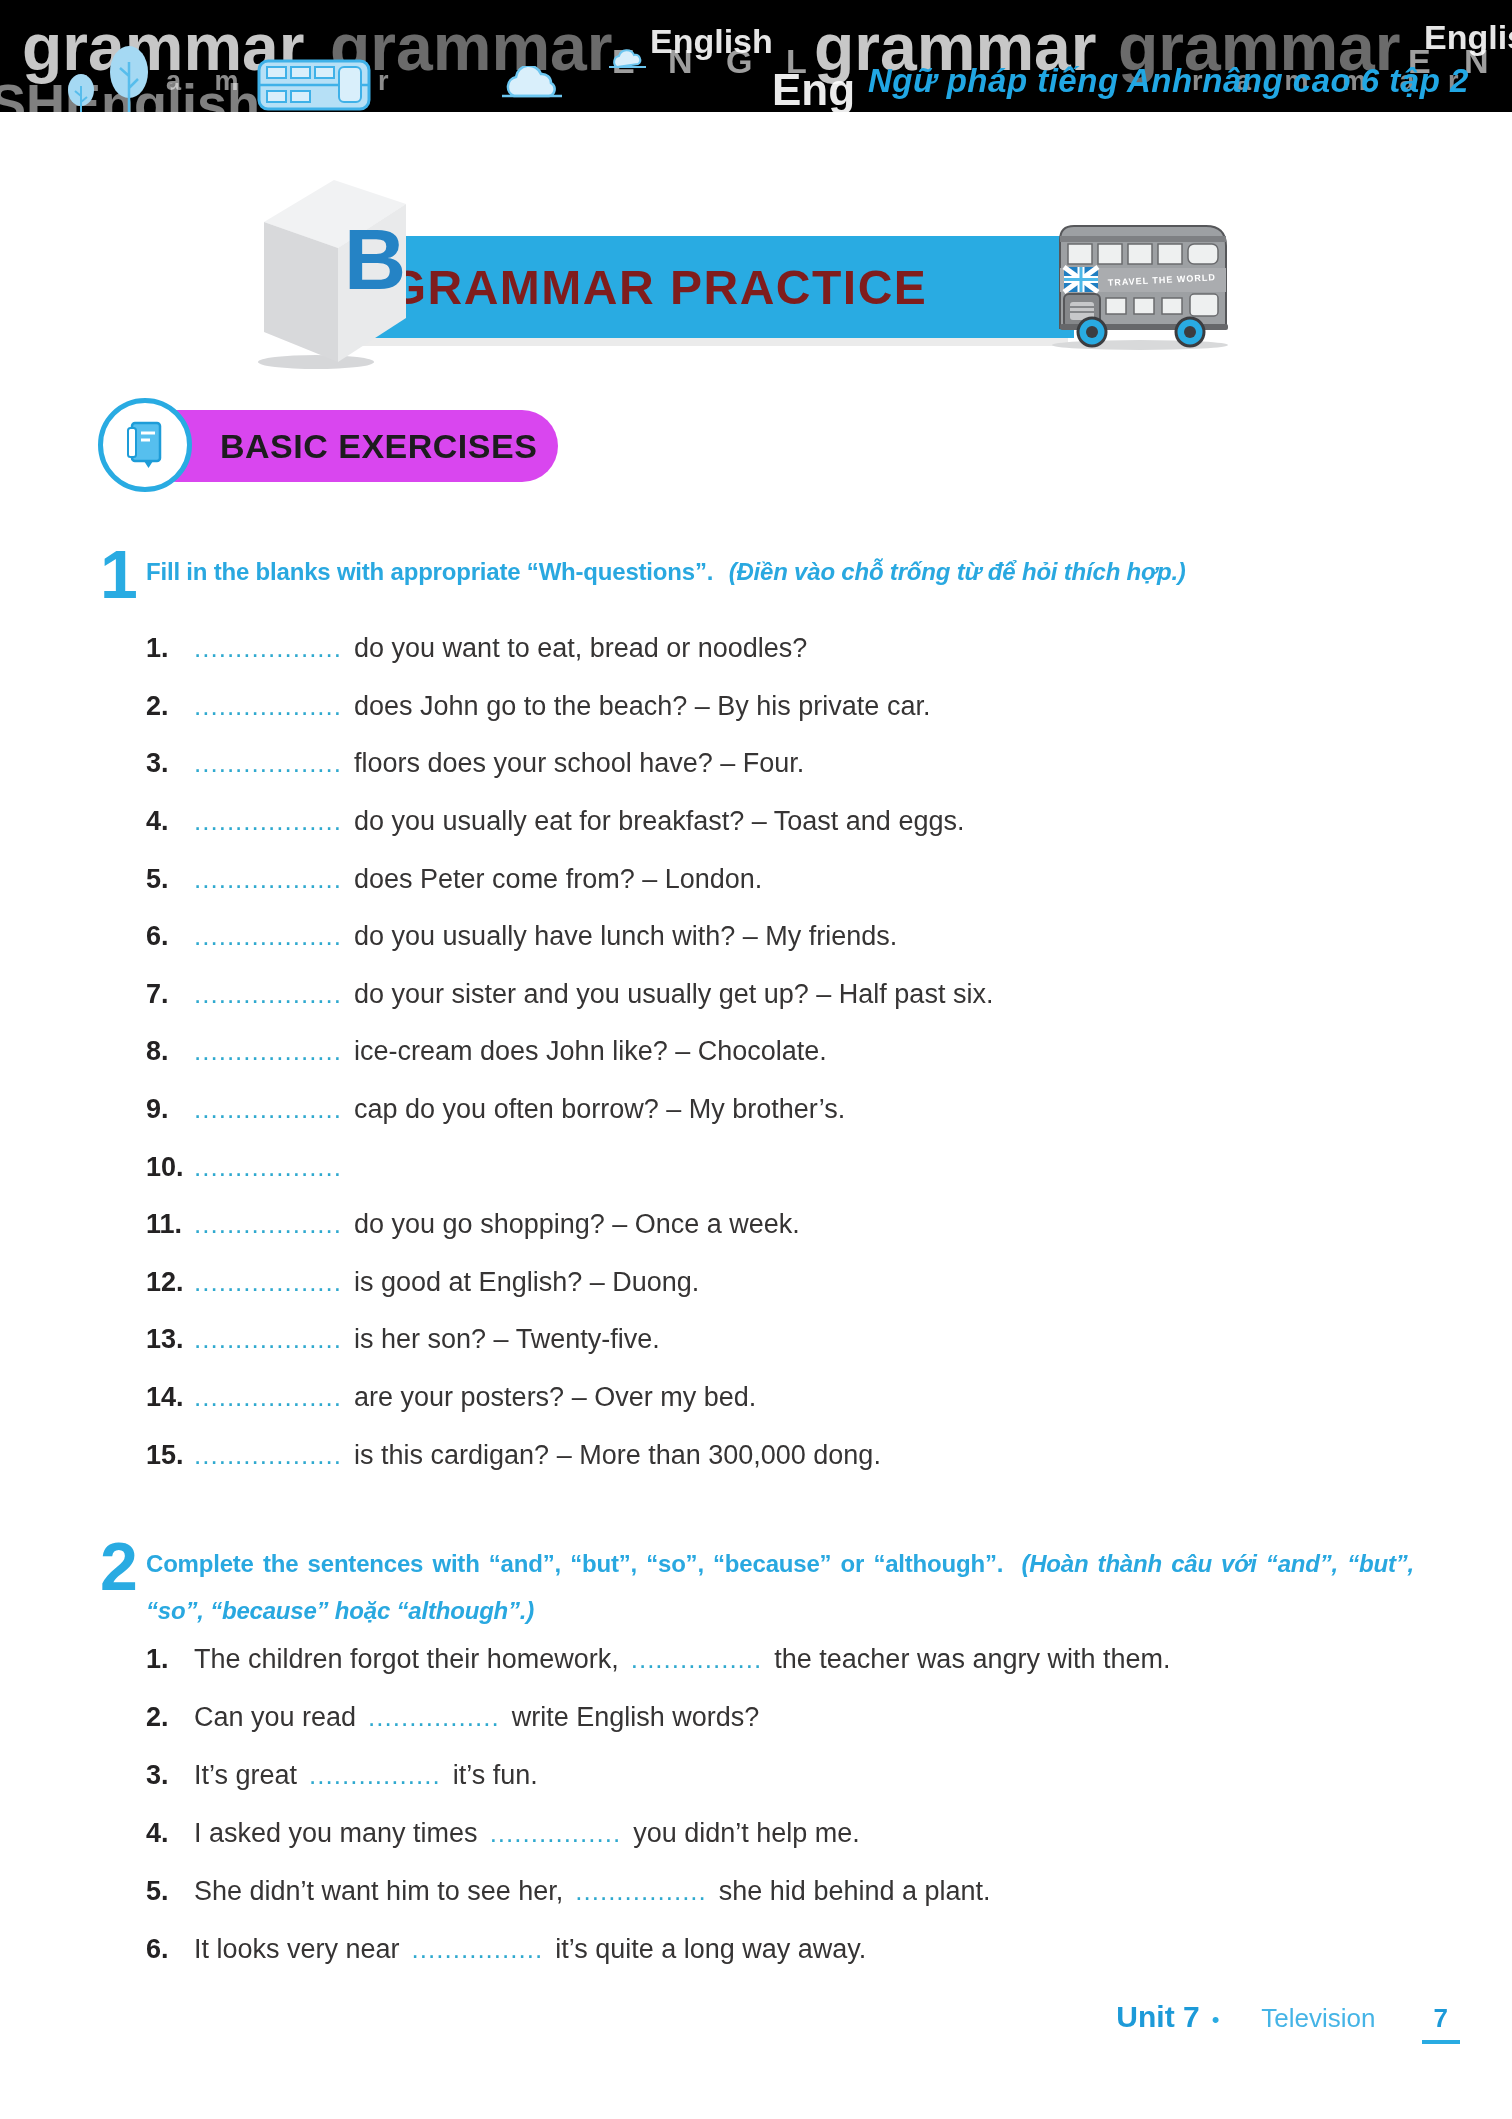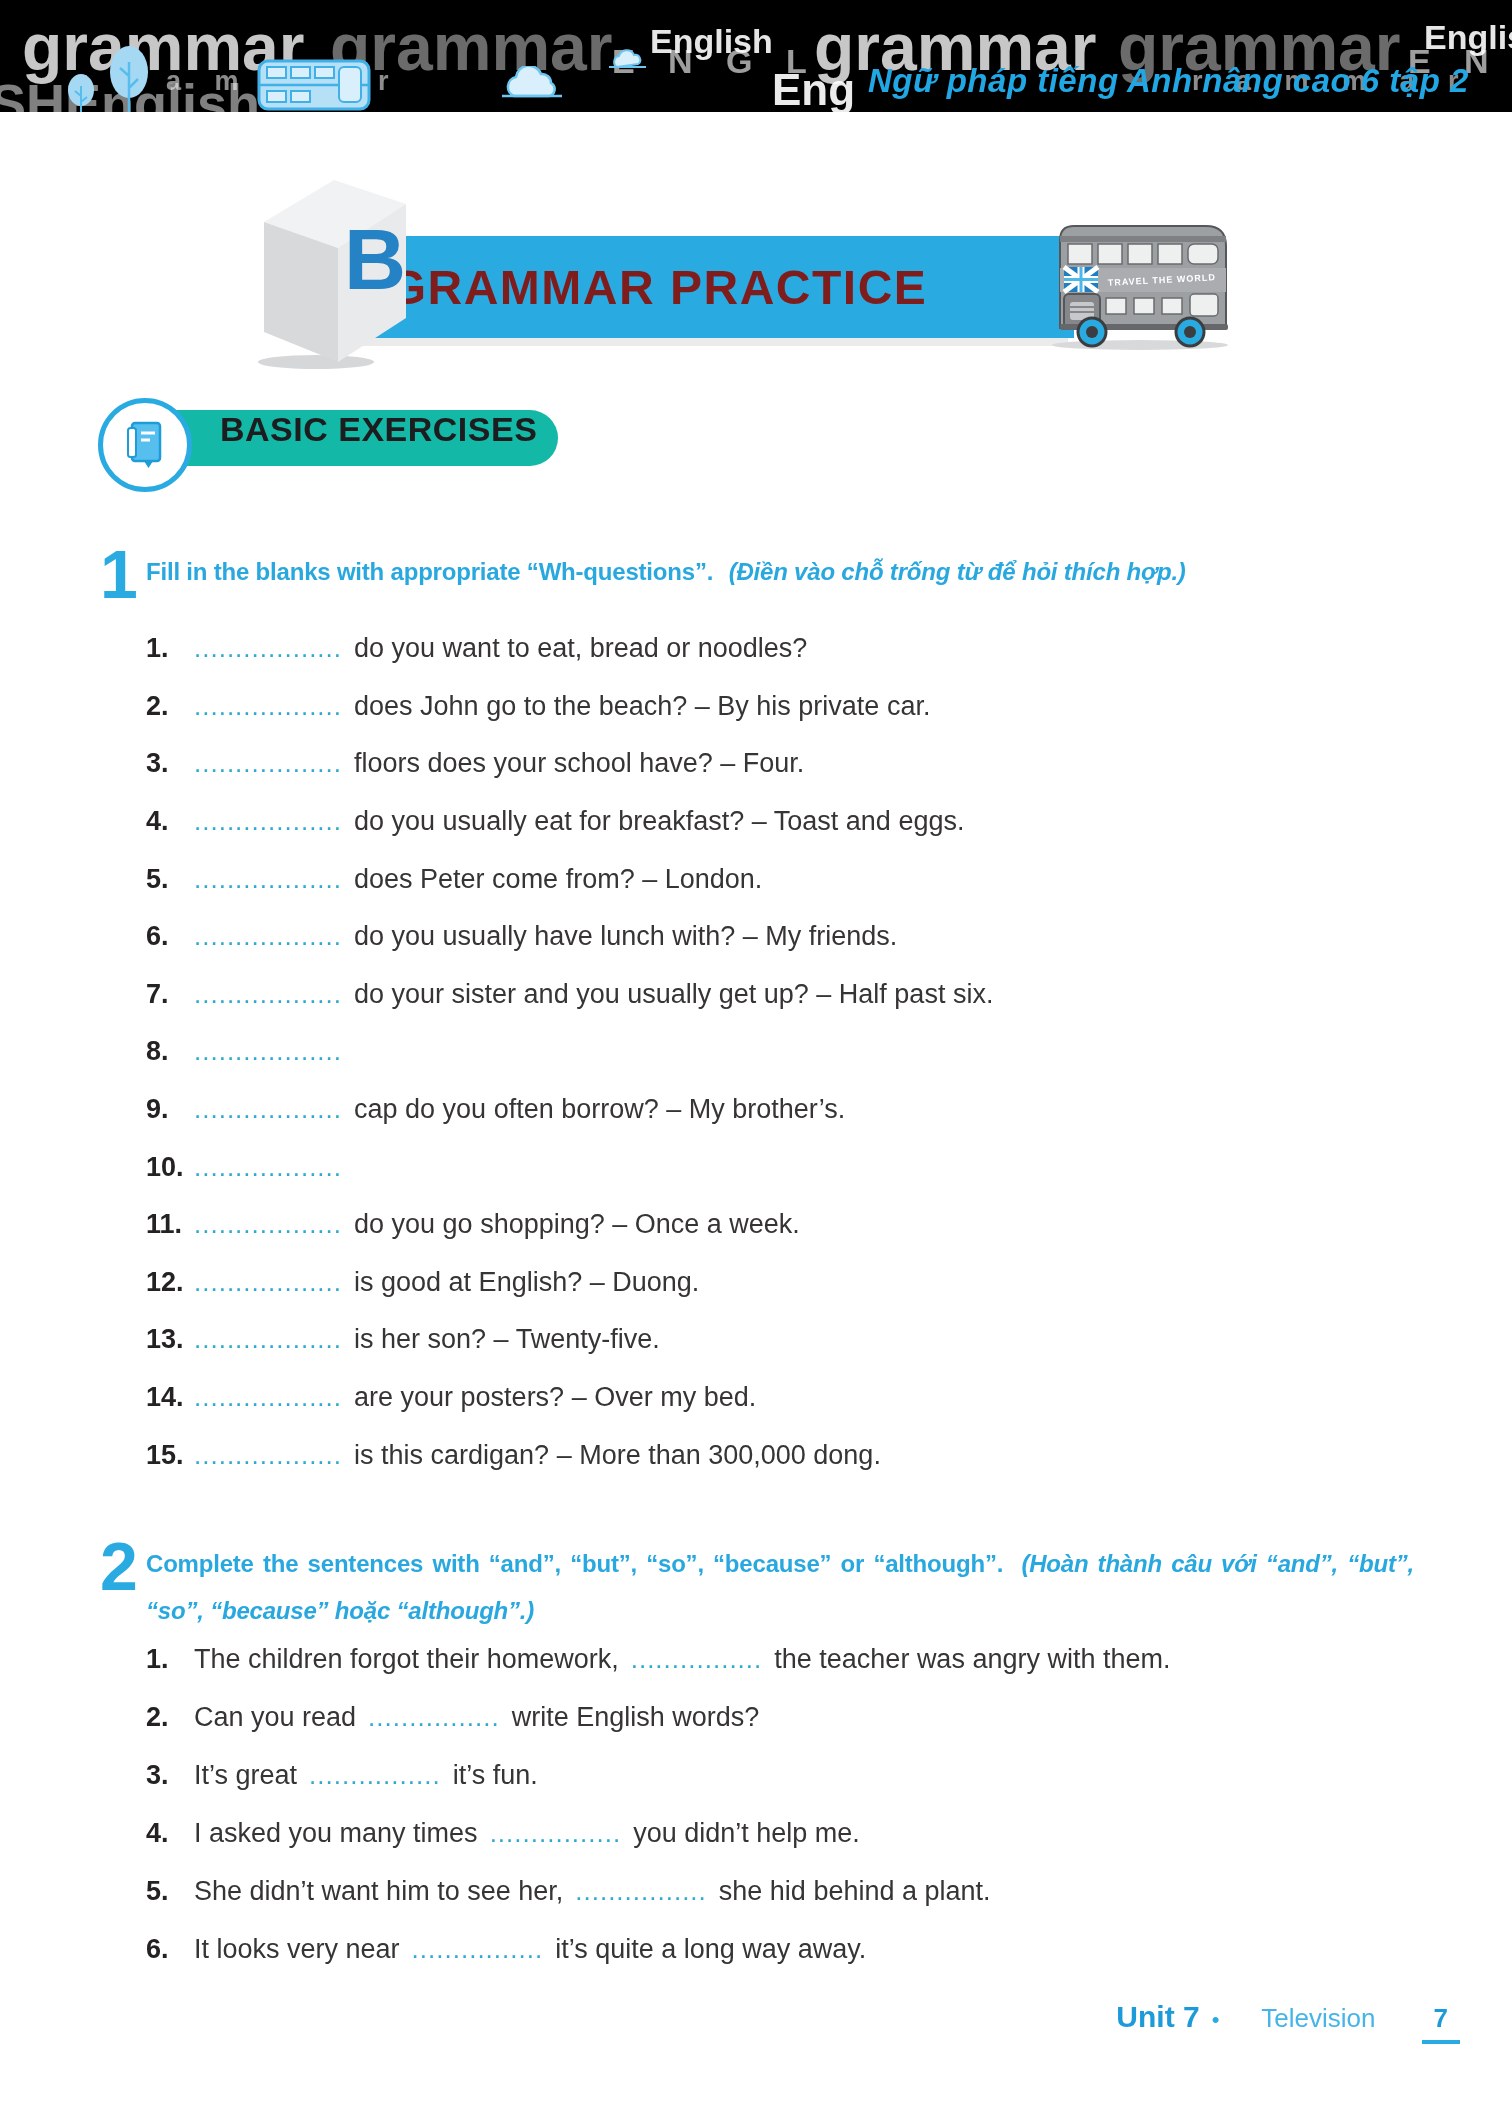--- a/index.html
+++ b/index.html
@@ -37,22 +37,22 @@
   }
   .banner-title{color:#7f1d1d;font-size:48px;font-weight:800;letter-spacing:1.5px;white-space:nowrap;}
   .cube{position:absolute;left:254px;top:4px;}
   .cube-letter{
     position:absolute;left:322px;top:56px;width:106px;text-align:center;
     font-size:86px;font-weight:800;color:#2583c5;line-height:1;
   }
   .bus-banner{position:absolute;left:1040px;top:50px;}
   
   .basic-pill{
-    position:absolute;left:140px;top:410px;width:418px;height:56px;background:#14b8a6;
-    border-radius:36px;display:flex;box-sizing:border-box;padding-left:80px;
+    position:absolute;left:140px;top:410px;width:418px;height:72px;background:#d946ef;
+    border-radius:36px;display:flex;align-items:center;box-sizing:border-box;padding-left:80px;
   }
   .basic-pill .lbl{font-size:34px;font-weight:800;color:#1d1c1e;letter-spacing:.5px;white-space:nowrap;}
   .basic-circle{
     position:absolute;left:98px;top:398px;width:94px;height:94px;border-radius:50%;
     background:#fff;border:5px solid #29abe2;box-sizing:border-box;
     display:flex;align-items:center;justify-content:center;
   }
   
   .ex-head{position:absolute;left:100px;width:1330px;}
   .ex1-head{top:540px;}
@@ -230,20 +230,21 @@
       <span class="t">do you usually have lunch with? – My friends.</span>
     </div>
   <div class="row">
       <span class="n">7.</span>
       <span class="dots">..................</span>
       <span class="t">do your sister and you usually get up? – Half past six.</span>
     </div>
   <div class="row">
       <span class="n">8.</span>
       <span class="dots">..................</span>
+      <span class="t">ice-cream does John like? – Chocolate.</span>
     </div>
   <div class="row">
       <span class="n">9.</span>
       <span class="dots">..................</span>
       <span class="t">cap do you often borrow? – My brother’s.</span>
     </div>
   <div class="row">
       <span class="n">10.</span>
       <span class="dots">..................</span>
     </div>

